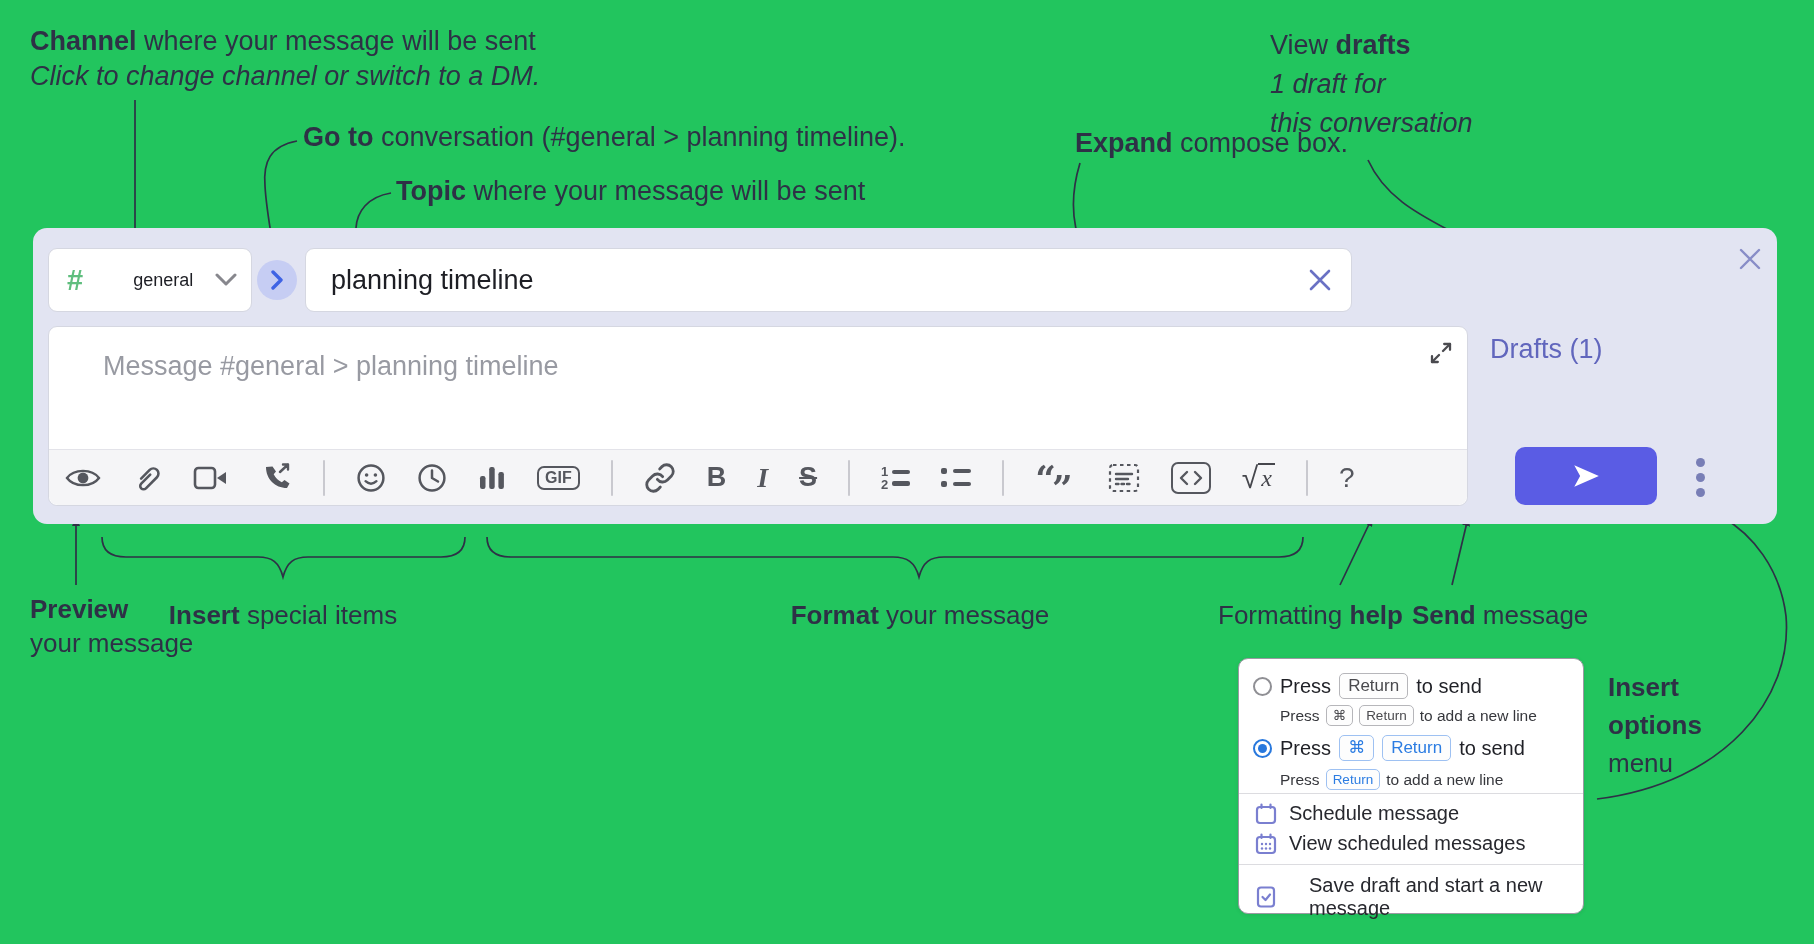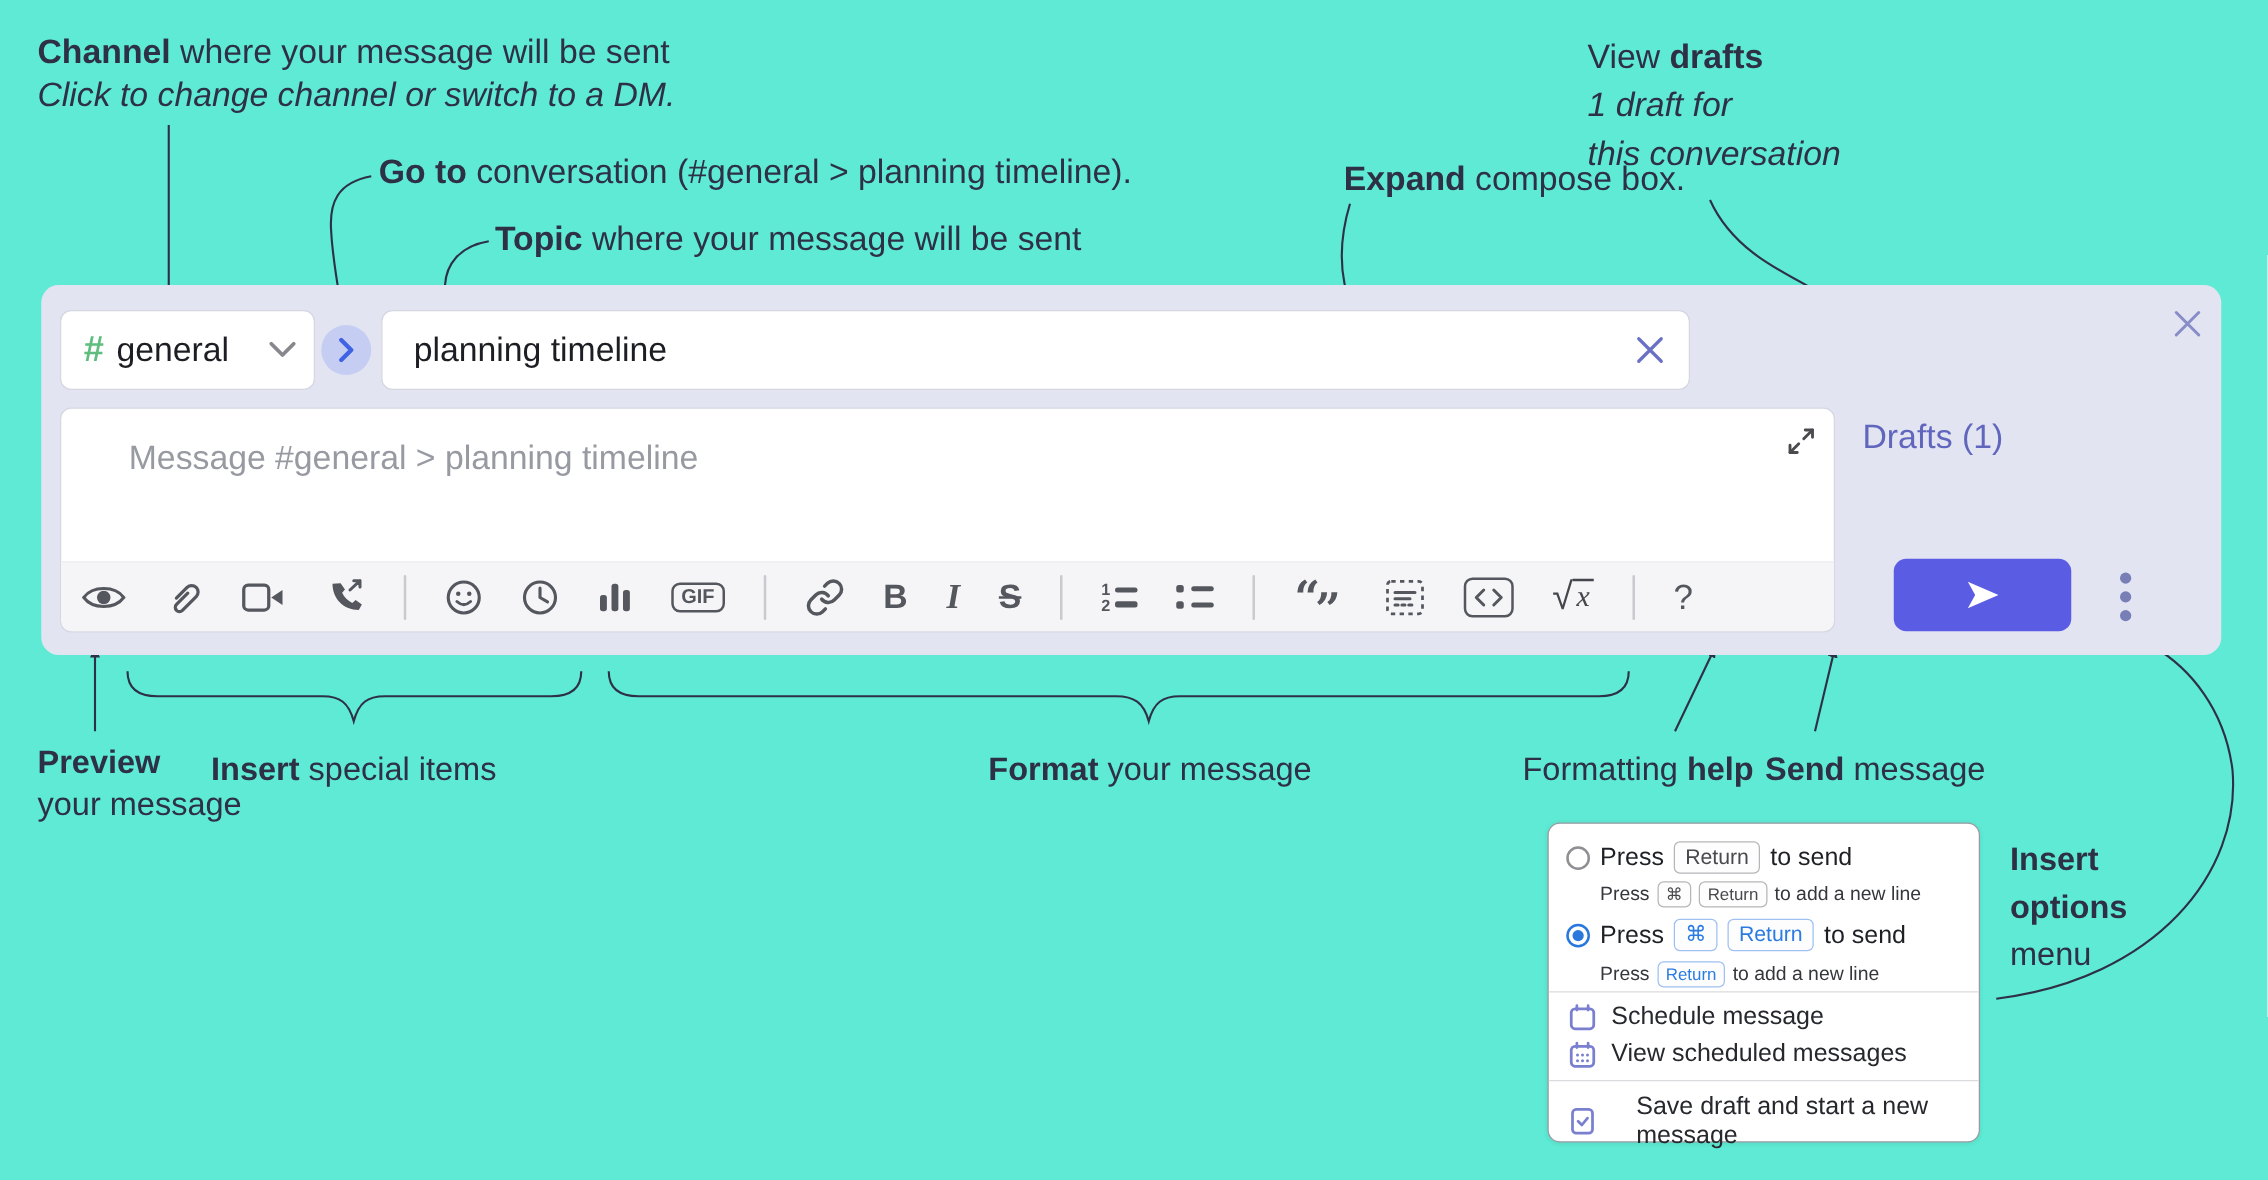--- a/index.html
+++ b/index.html
@@ -1,39 +1,39 @@
 <!DOCTYPE html>
 <html><head>
 <meta charset="utf-8">
 <style>
   * { margin:0; padding:0; box-sizing:border-box; }
   html,body { background:#ffffff; }
   body { font-family:"Liberation Sans", sans-serif; color:#2e3146; }
-  #canvas { position:relative; width:1814px; height:944px; background:#5eead4; overflow:hidden; }
+  #canvas { position:relative; width:1814px; height:944px; background:#22c55e; overflow:hidden; }
 
   
   .ann { position:absolute; font-size:27px; line-height:35px; color:#2e3146; white-space:nowrap; }
   .ann b { font-weight:700; }
   .ann .it { font-style:italic; }
   .caption { position:absolute; font-size:26px; line-height:34px; color:#2e3146; white-space:nowrap; }
   .caption b { font-weight:700; }
   .center { transform:translateX(-50%); }
 
   
   #overlay { position:absolute; left:0; top:0; width:1814px; height:944px; pointer-events:none; }
 
   
   #compose { position:absolute; left:33px; top:228px; width:1744px; height:296px;
              background:#e2e4f2; border-radius:14px; }
   .whitebox { background:#fff; border:1px solid #d5d7e1; border-radius:9px; position:absolute; }
 
   #channel-btn { left:15px; top:20px; width:204px; height:64px; display:flex; align-items:center;
                  padding:0 14px 0 18px; cursor:pointer; }
   #channel-btn .hash { color:#5fbe7e; font-size:29px; font-weight:700; margin-right:10px; }
-  #channel-btn .chan-name { font-size:27px; color:#1d1e24; flex:1; }
+  #channel-btn .chan-name { font-size:18px; color:#1d1e24; flex:1;margin-left:40px; }
 
   #go-circle { position:absolute; left:224px; top:32px; width:40px; height:40px; border-radius:50%;
                background:#c6cdf3; display:flex; align-items:center; justify-content:center; cursor:pointer; }
 
   #topic-box { left:272px; top:20px; width:1047px; height:64px; display:flex; align-items:center; }
   #topic-input { border:none; outline:none; flex:1; font-family:"Liberation Sans",sans-serif;
                  font-size:27px; color:#1d1e24; padding:0 10px 0 25px; background:transparent; }
   .clear-x { width:30px; height:30px; margin-right:16px; cursor:pointer; flex:0 0 auto; }
 
   #compose-close { position:absolute; right:12px; top:16px; width:30px; height:30px; cursor:pointer; }

